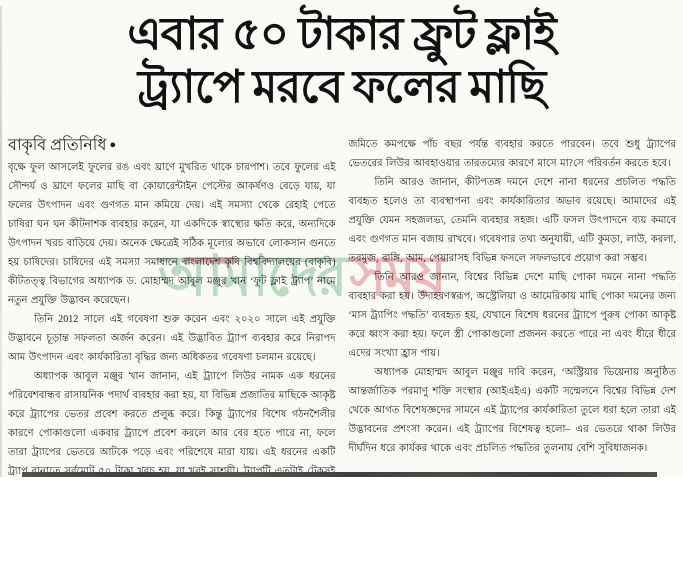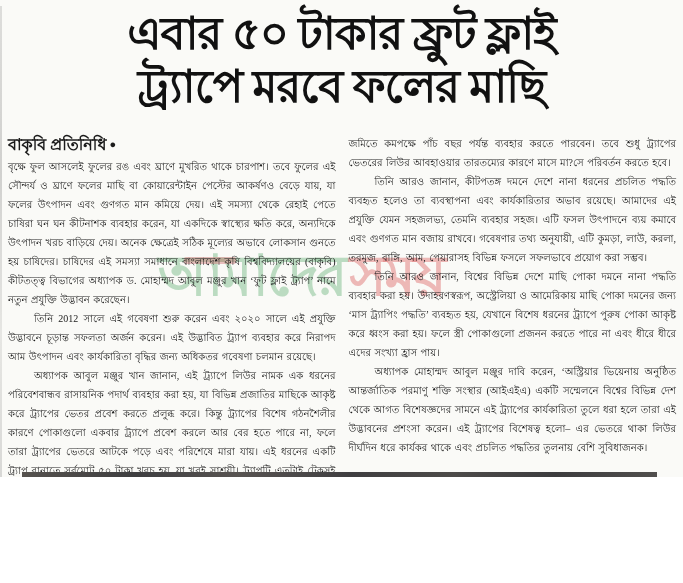--- a/index.html
+++ b/index.html
@@ -58,21 +58,21 @@
   }
   .columns {
     position: absolute;
     left: 8px; right: 7px; top: 134px;
     display: flex;
     gap: 13px;
     z-index: 2;
   }
   .col { width: 328px; }
   .byline {
-    font-weight: 700;
+    font-weight: 400;
     font-size: 16px;
     line-height: 20px;
     margin: 0 0 2px;
   }
   .byline .dot { font-size: 11px; vertical-align: 2px; margin-left: 3px; }
   .para {
     margin: 0;
     font-size: 10px;
     line-height: 19px;
     text-align: justify;

